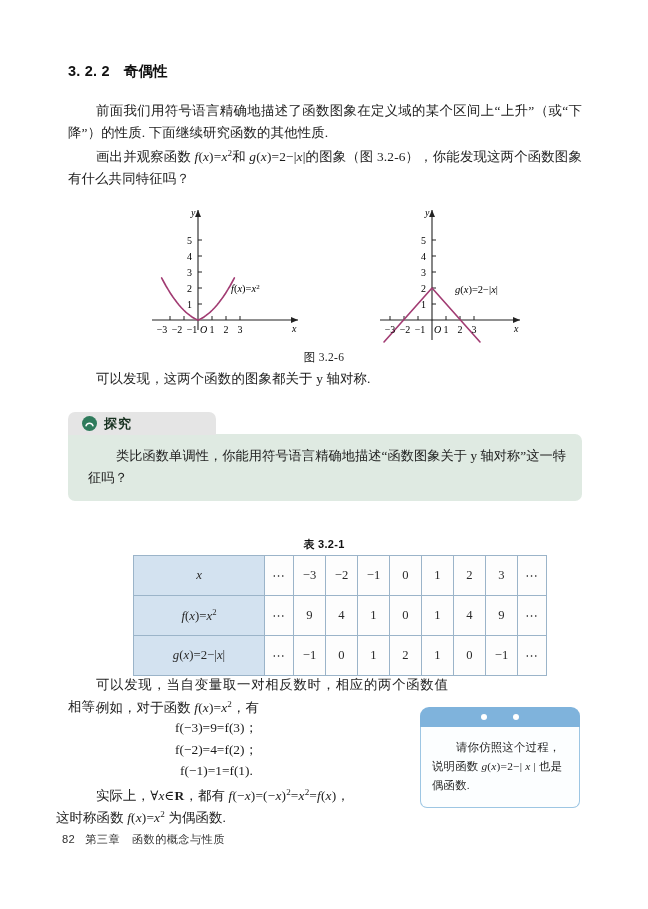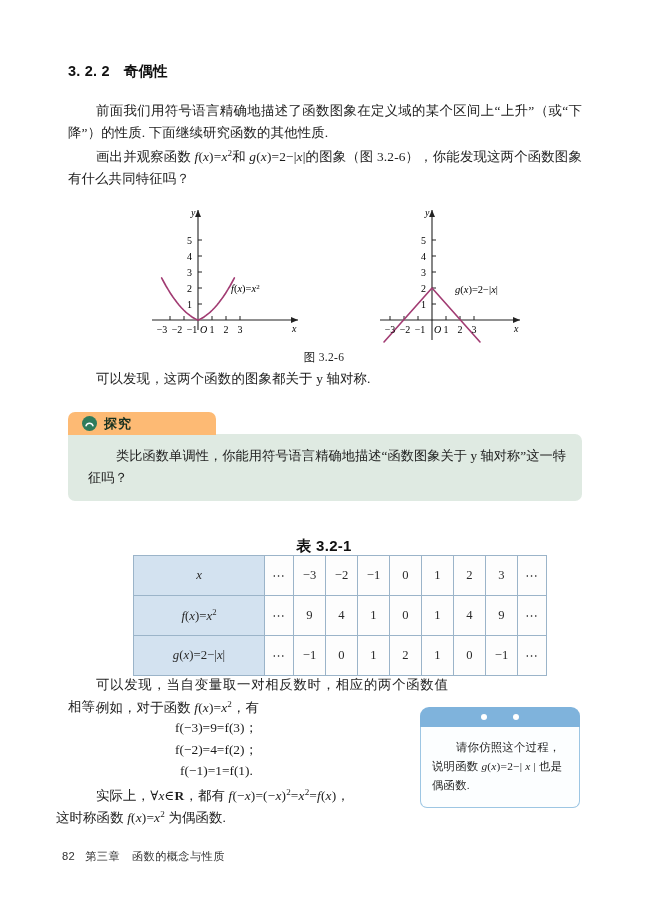--- a/index.html
+++ b/index.html
@@ -76,21 +76,21 @@
   .explore {
     position: absolute;
     left: 68px;
     top: 412px;
     width: 514px;
   }
   .explore-tab {
     position: relative;
     width: 148px;
     height: 23px;
-    background: #fdba74;
+    background: #e5e5e5;
     border-radius: 7px 7px 0 0;
     display: flex;
     align-items: center;
     padding-left: 14px;
     box-sizing: border-box;
     z-index: 3;
   }
   .explore-badge {
     width: 15px; height: 15px;
     border-radius: 50%;
@@ -129,21 +129,21 @@
   
   .p4 { left: 68px; top: 515px; width: 514px; text-indent: 0; }
   .tbl-caption {
     position: absolute;
     left: 0;
     top: 537px;
     width: 648px;
     text-align: center;
     font-family: "Liberation Sans", "DejaVu Sans", sans-serif;
     font-weight: bold;
-    font-size: 15px;
+    font-size: 11px;
     letter-spacing: 0.3px;
     color: #111;
   }
 
   
   table.vals {
     position: absolute;
     left: 133px;
     top: 555px;
     width: 391px;
@@ -222,21 +222,21 @@
     line-height: 19px;
     text-indent: 24px;
     color: #1d1d1d;
     letter-spacing: 0.2px;
   }
 
   
   .footer {
     position: absolute;
     left: 62px;
-    top: 849px;
+    top: 832px;
     font-size: 11.2px;
     color: #333;
     letter-spacing: 0.4px;
   }
   .footer .pno { font-family: "Liberation Sans", sans-serif; margin-right: 10px; }
   .footer .chap { margin-right: 12px; }
 </style>
 </head>
 <body>
 

